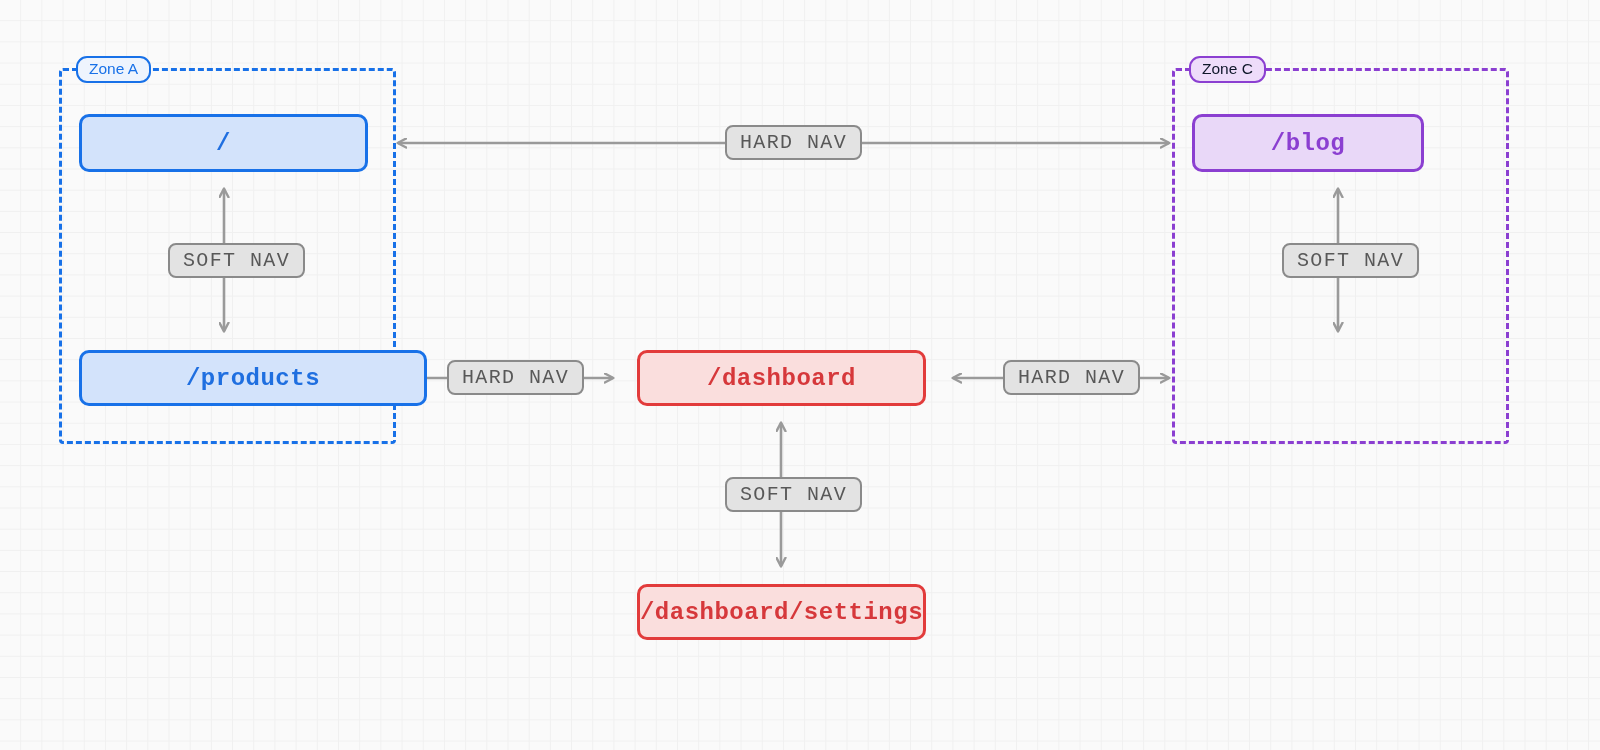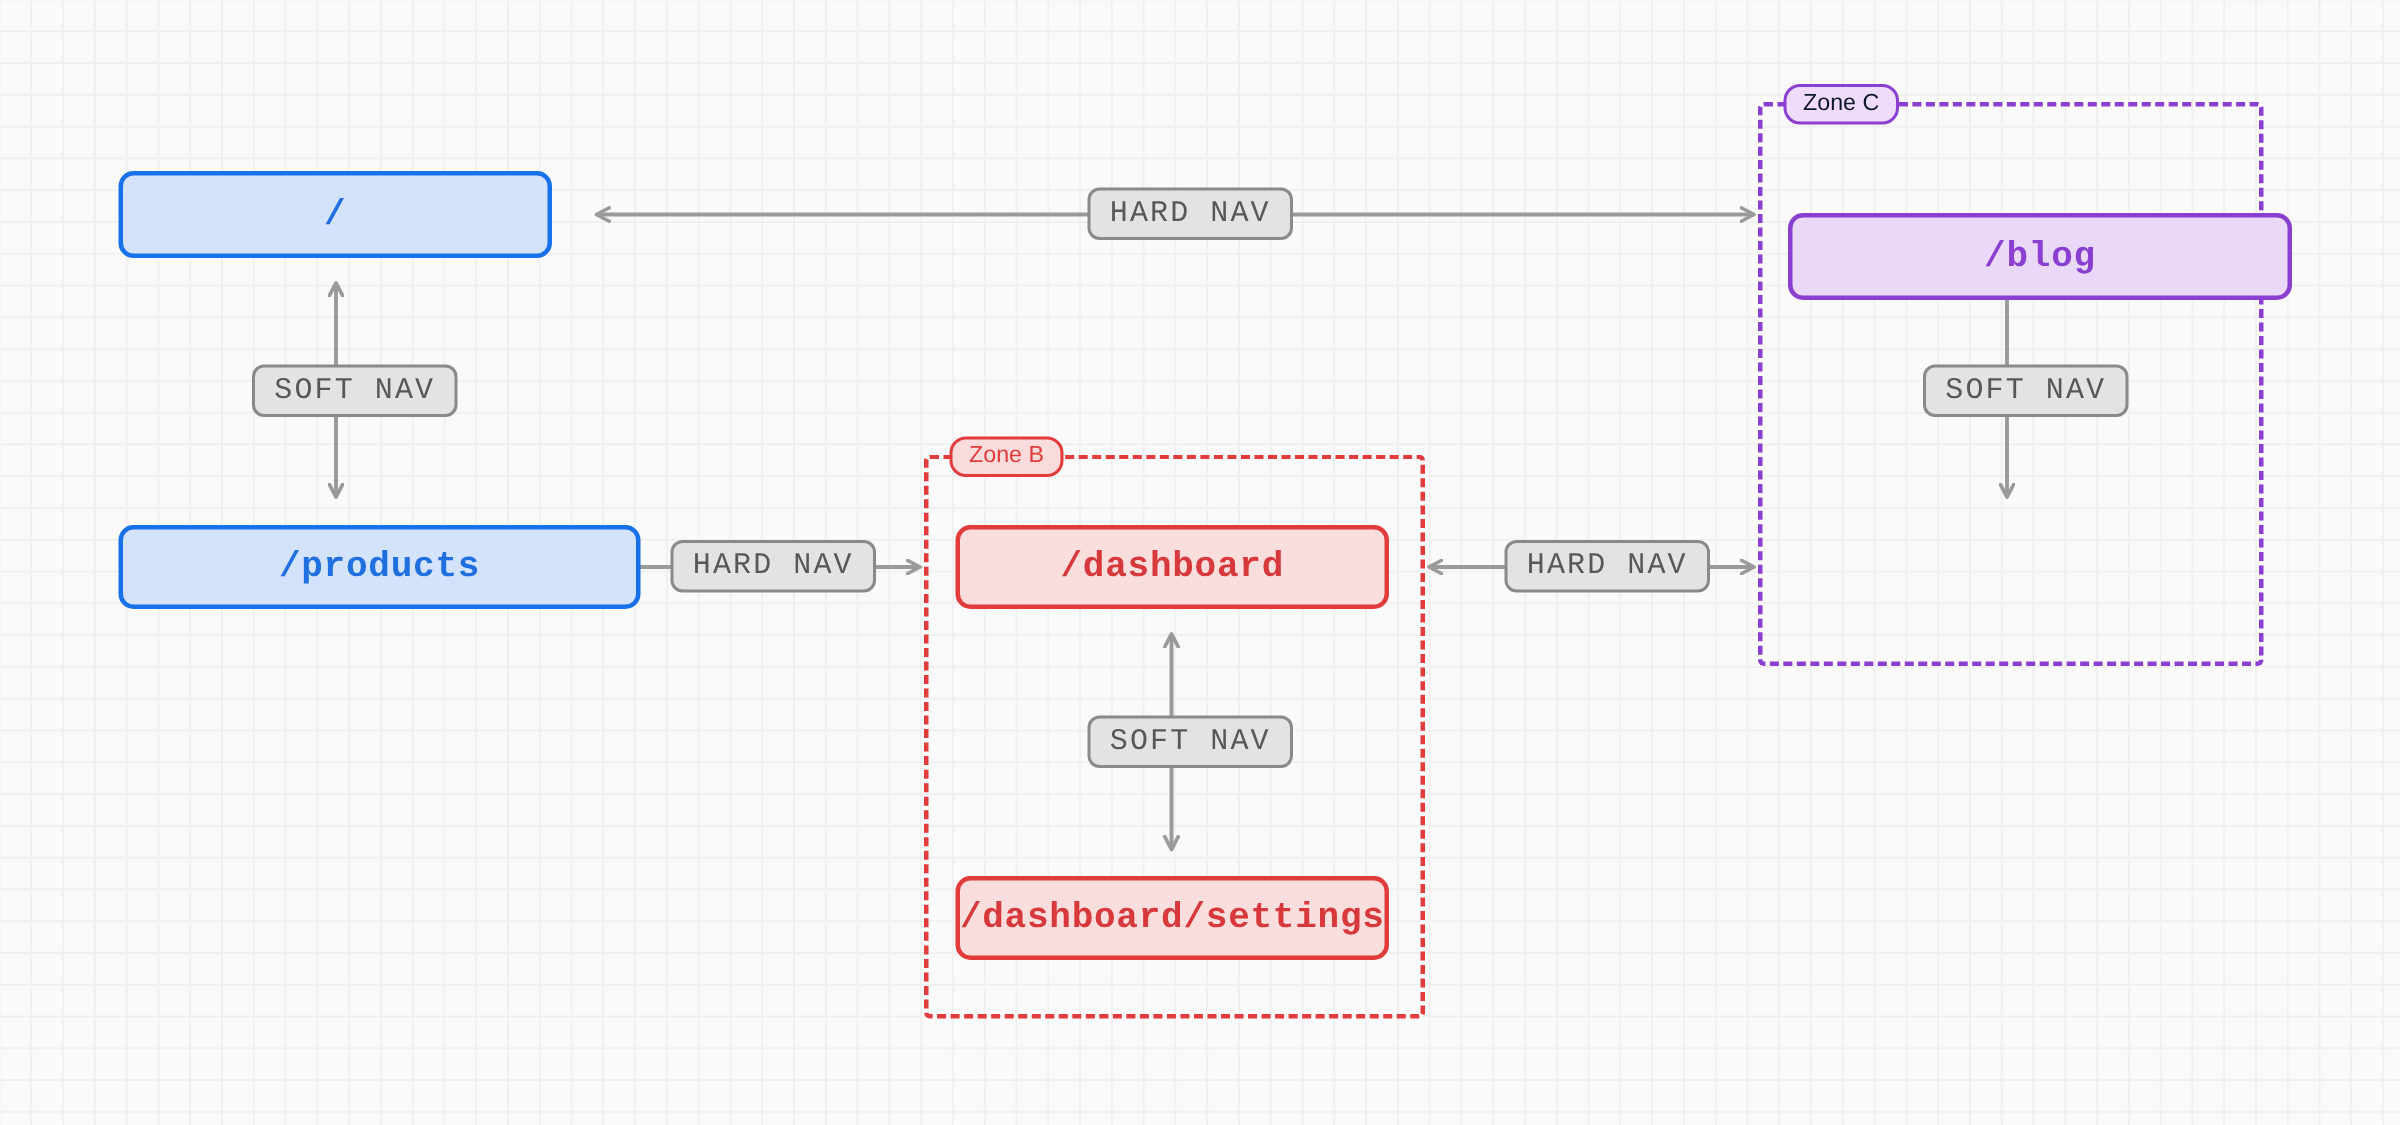--- a/index.html
+++ b/index.html
@@ -145,47 +145,47 @@
 
     <line x1="1338" y1="189" x2="1338" y2="331" stroke="#9a9a9a" stroke-width="2.6" marker-start="url(#arrowStart)" marker-end="url(#arrowEnd)"></line>
 
     <line x1="398" y1="143" x2="1169" y2="143" stroke="#9a9a9a" stroke-width="2.6" marker-start="url(#arrowStart)" marker-end="url(#arrowEnd)"></line>
 
     <line x1="398" y1="378" x2="613" y2="378" stroke="#9a9a9a" stroke-width="2.6" marker-start="url(#arrowStart)" marker-end="url(#arrowEnd)"></line>
 
     <line x1="953" y1="378" x2="1169" y2="378" stroke="#9a9a9a" stroke-width="2.6" marker-start="url(#arrowStart)" marker-end="url(#arrowEnd)"></line>
   </svg>
 
+  <div class="zone zone-a" style="left:59px; top:68px; width:337px; height:376px;">
+    <div class="zone-label zone-label-a">Zone A</div>
+  </div>
   <div class="node node-a" style="left:79px; top:114px; width:289px; height:58px;">
     <span>/</span>
   </div>
   <div class="node node-a" style="left:79px; top:350px; width:348px; height:56px;">
     <span>/products</span>
   </div>
   <div class="navlabel" style="left:156px; top:243px; width:137px; height:35px;">
     <span>SOFT NAV</span>
   </div>
 
-  <div class="zone zone-b" style="left:616px; top:303px; width:334px; height:376px;">
-    <div class="zone-label zone-label-b">Zone B</div>
-  </div>
   <div class="node node-b" style="left:637px; top:584px; width:289px; height:56px;">
     <span>/dashboard/settings</span>
   </div>
   <div class="node node-b" style="left:637px; top:350px; width:289px; height:56px;">
     <span>/dashboard</span>
   </div>
   <div class="navlabel" style="left:713px; top:477px; width:137px; height:35px;">
     <span>SOFT NAV</span>
   </div>
 
   <div class="zone zone-c" style="left:1172px; top:68px; width:337px; height:376px;">
     <div class="zone-label zone-label-c">Zone C</div>
   </div>
-  <div class="node node-c" style="left:1192px; top:114px; width:336px; height:58px;margin-top:28px;">
+  <div class="node node-c" style="left:1192px; top:114px; width:232px; height:58px;">
     <span>/blog</span>
   </div>
   <div class="navlabel" style="left:1270px; top:243px; width:137px; height:35px;">
     <span>SOFT NAV</span>
   </div>
 
   <div class="navlabel" style="left:713px; top:125px; width:137px; height:35px;">
     <span>HARD NAV</span>
   </div>
   <div class="navlabel" style="left:435px; top:360px; width:137px; height:35px;">

